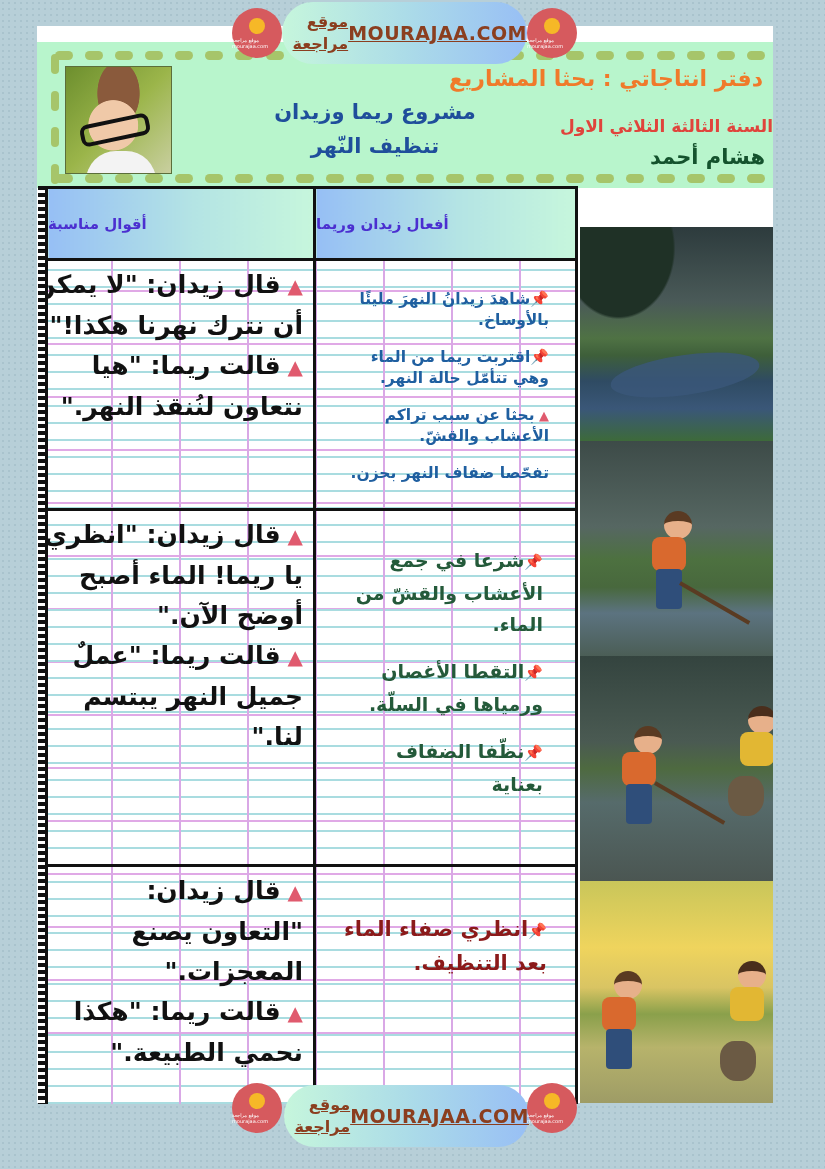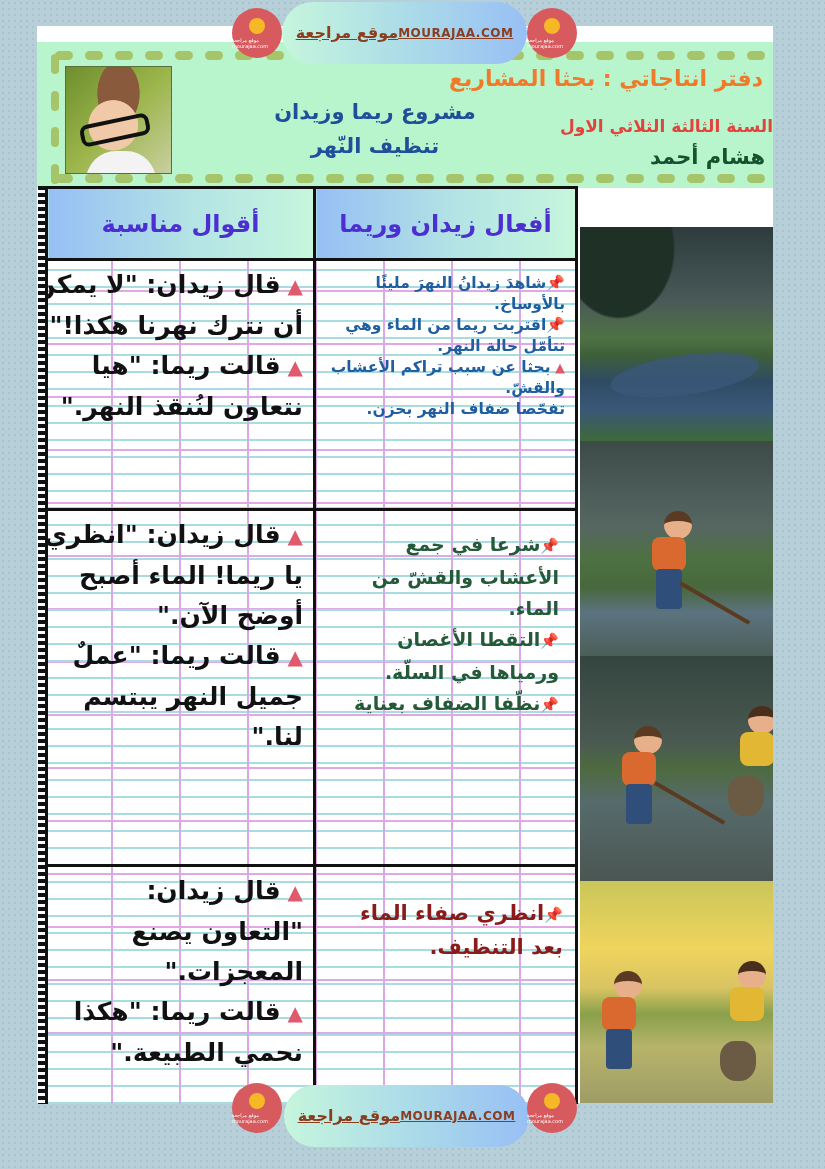--- a/index.html
+++ b/index.html
@@ -75,21 +75,21 @@
   }
 
   
   .badge {
     position: absolute; width: 245px; height: 62px; border-radius: 31px;
     background: linear-gradient(90deg, #c6f6dc 0%, #acdce8 50%, #98bff5 100%);
     display: flex; flex-direction: row; align-items: center; justify-content: center;
     color: #8b3e1f; font-weight: bold; text-decoration: underline;
   }
   .badge .ar { font-size: 16px; direction: rtl; line-height: 22px; }
-  .badge .en { font-size: 12px; letter-spacing: 0.5px; line-height: 22px; }
+  .badge .en { font-size: 19px; letter-spacing: 0.5px; line-height: 22px; }
   .badge-top { left: 282px; top: 2px; }
   .badge-bottom { left: 284px; top: 1085px; }
   .logo {
     position: absolute; width: 50px; height: 50px; border-radius: 50%;
     background: #d65a5e; display: flex; flex-direction: column; align-items: center; justify-content: center;
   }
   .logo .dot { width: 16px; height: 16px; border-radius: 50%; background: #f6b827; margin-bottom: 3px; }
   .logo .txt { font-size: 5px; color: #fff; line-height: 6px; }
   .logo-tl { left: 232px; top: 8px; }
   .logo-tr { left: 527px; top: 8px; }
@@ -113,28 +113,28 @@
       repeating-linear-gradient(180deg, transparent 0 51px, #e0a9e6 51px 53px);
   }
   .tbl {
     position: absolute; left: 7px; top: 0; width: 533px; height: 918px;
     border-collapse: collapse; direction: rtl; table-layout: fixed;
   }
   .tbl th, .tbl td { border: 3px solid #111; vertical-align: top; }
   .tbl th {
     height: 72px;
     background: linear-gradient(90deg, #96bff5 0%, #b4e4e4 55%, #c6f6dc 100%);
-    color: #4b2fd0; font-size: 24px; font-weight: bold; vertical-align: middle; text-align: center;
+    color: #4b2fd0; font-size: 15px; font-weight: bold; vertical-align: middle; text-align: left;
   }
   .tbl td.bottom { border-bottom: none; }
   .col-actions { width: 262px; }
   .action {
     font-weight: bold; font-size: 15.5px; line-height: 21px; padding: 12px 10px 0 6px; text-align: right;
   }
-  .action p { margin: 0; }
+  .action p { margin: 16px; }
   .action-1 { color: #1f5fa0; }
   .action-2 { color: #245a3a; font-size: 19px; line-height: 31px; padding-top: 18px; padding-right: 16px; }
   .action-3 { color: #8b1a1a; font-size: 21px; line-height: 32px; padding-top: 30px; padding-right: 12px; }
   .quote {
     color: #111; font-weight: bold; font-size: 25px; line-height: 40px; text-align: right;
     padding: 4px 10px 0 0; overflow: hidden; white-space: nowrap;
   }
   .quote p { margin: 0; }
   .quote .tri { color: #e05a6e; font-size: 20px; }
   .pin { color: #e23b3b; font-size: 15px; }

